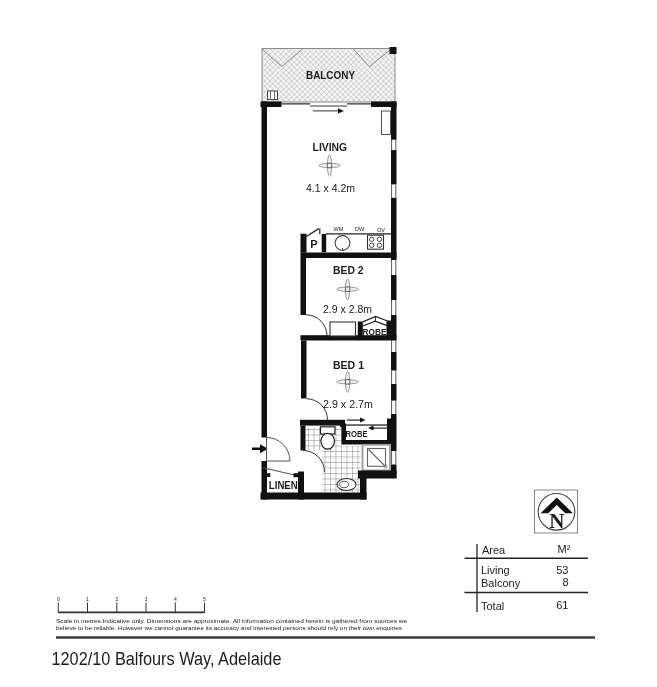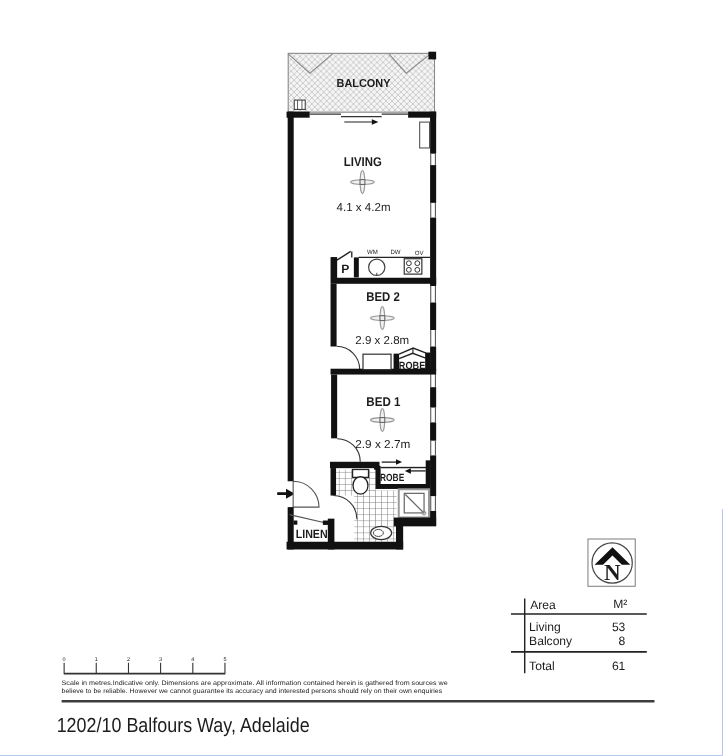--- a/index.html
+++ b/index.html
@@ -1,16 +1,16 @@
 <!DOCTYPE html>
 <html><head>
 <meta charset="utf-8">
 <style>
   html,body{margin:0;padding:0;background:#ffffff;}
-  #page{width:657px;height:687px;position:relative;background:#1d4ed8;overflow:hidden;}
+  #page{width:657px;height:687px;position:relative;background:#3b82f6;overflow:hidden;}
   svg{display:block;}
   text{font-family:"Liberation Sans",sans-serif;fill:#1c1c1c;}
 </style>
 </head>
 <body>
 <div id="page">
 <svg width="657" height="687" viewBox="0 0 657 687">
 <defs>
   <pattern id="hatch" width="5.4" height="5.4" patternUnits="userSpaceOnUse">
     <rect width="5.4" height="5.4" fill="#f5f5f5"></rect>

